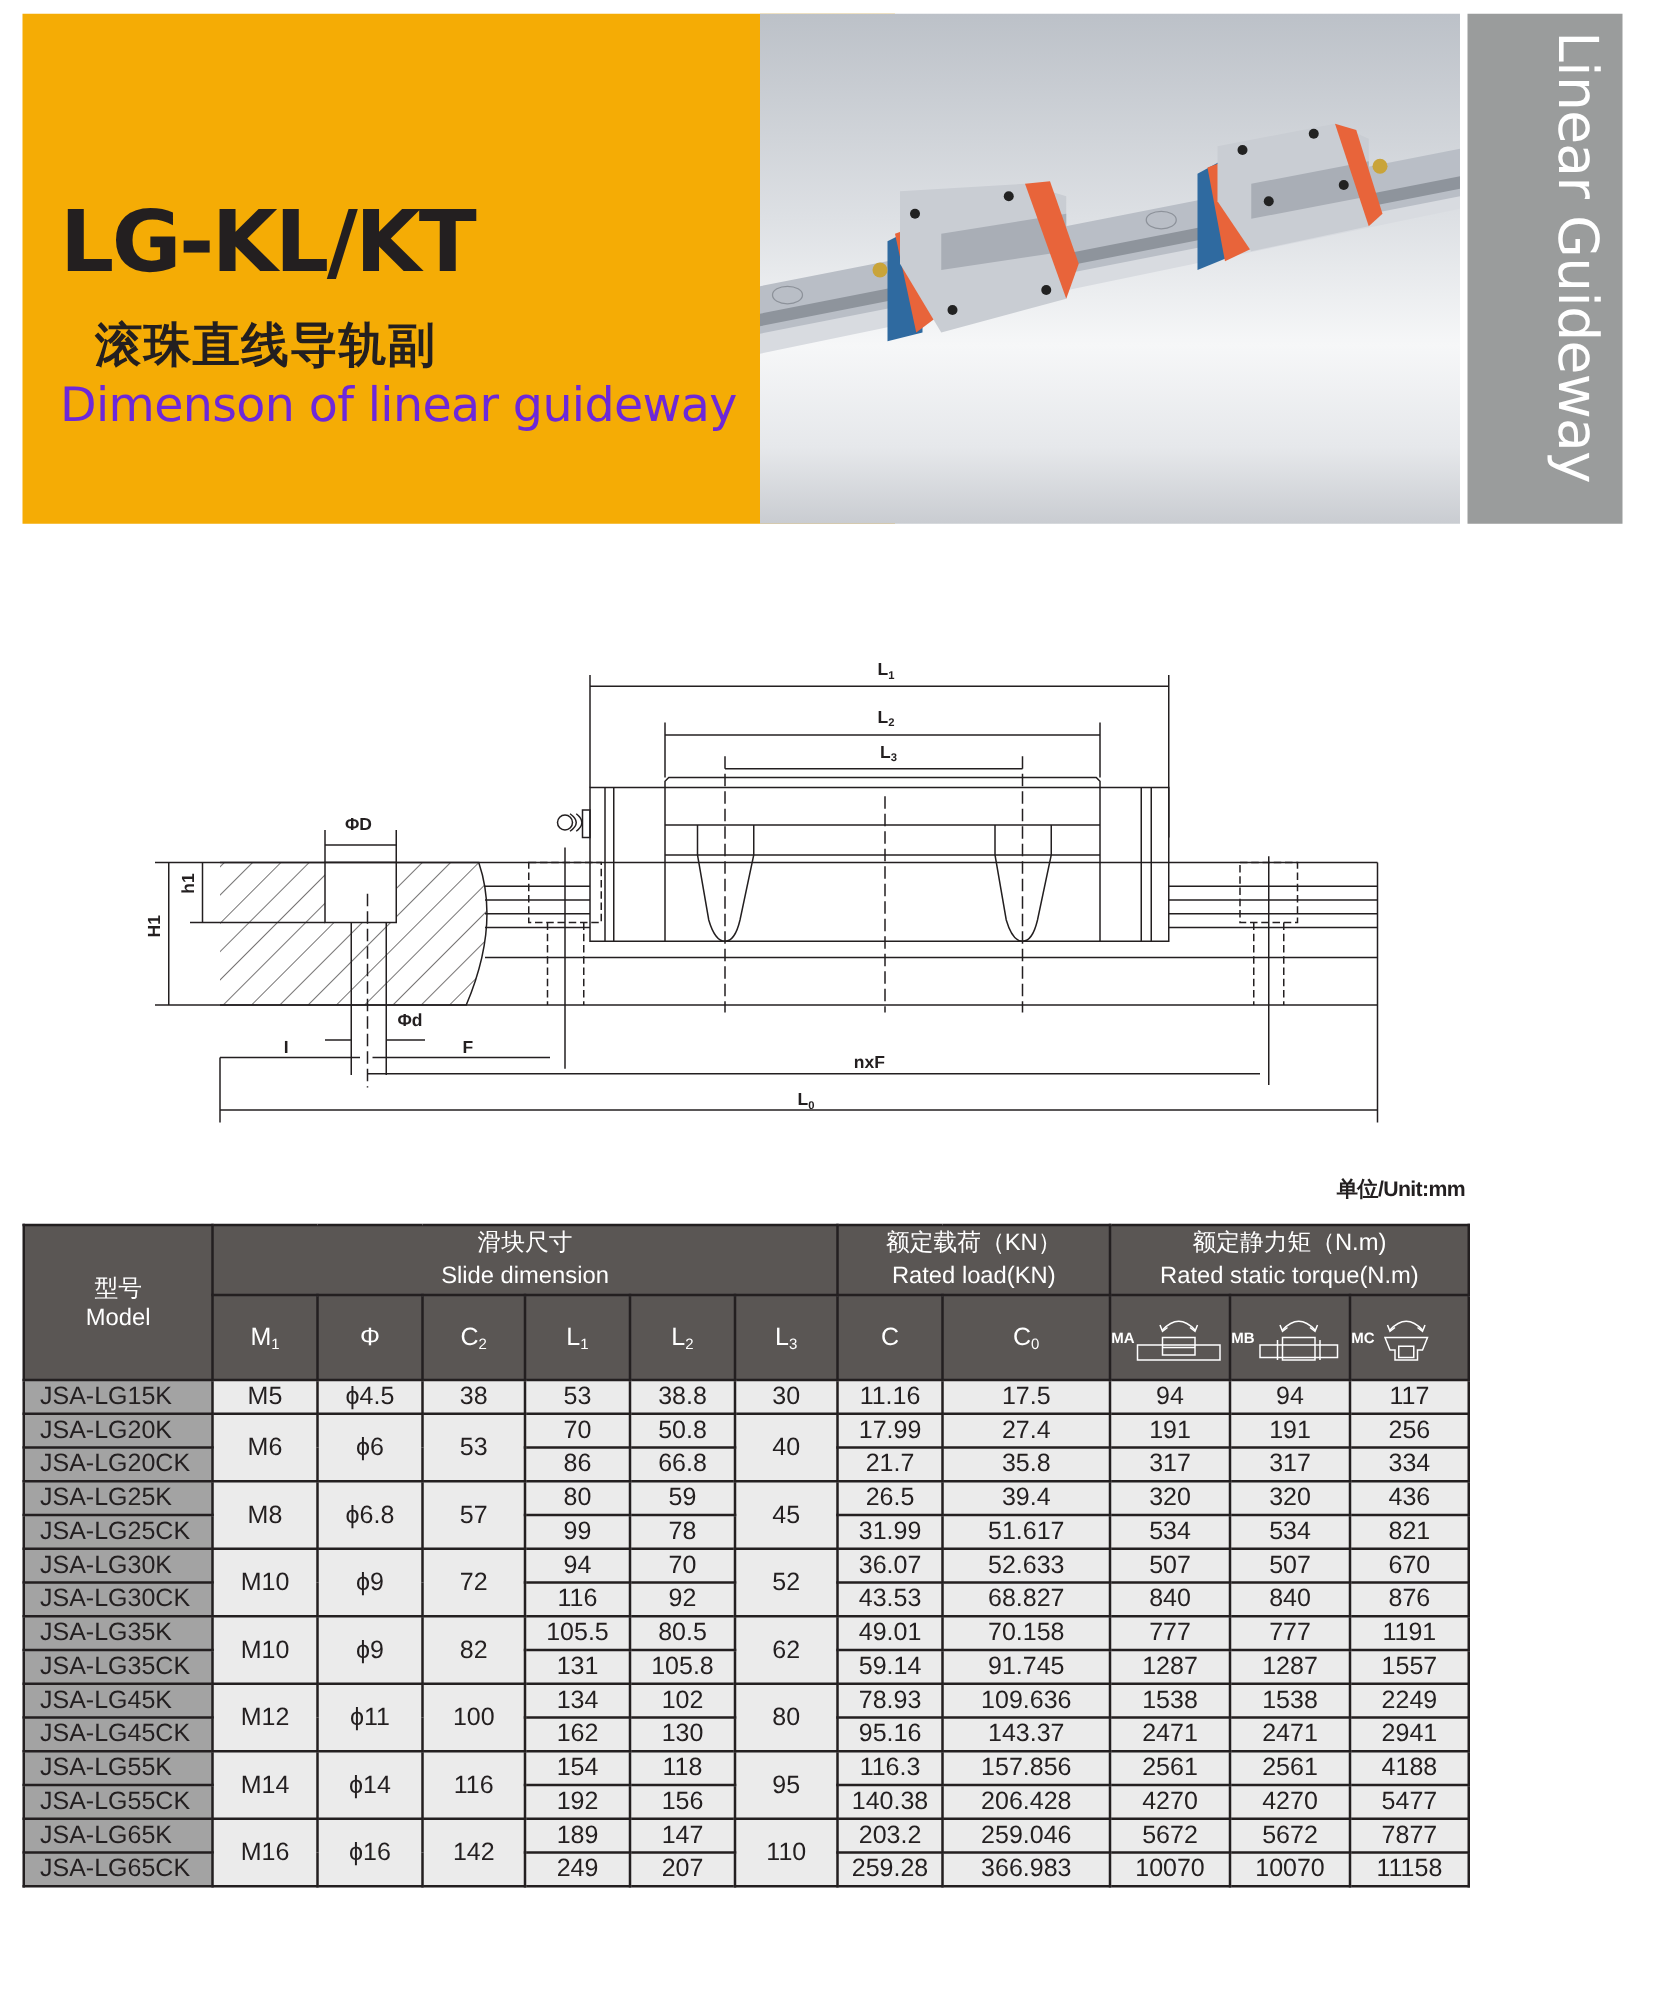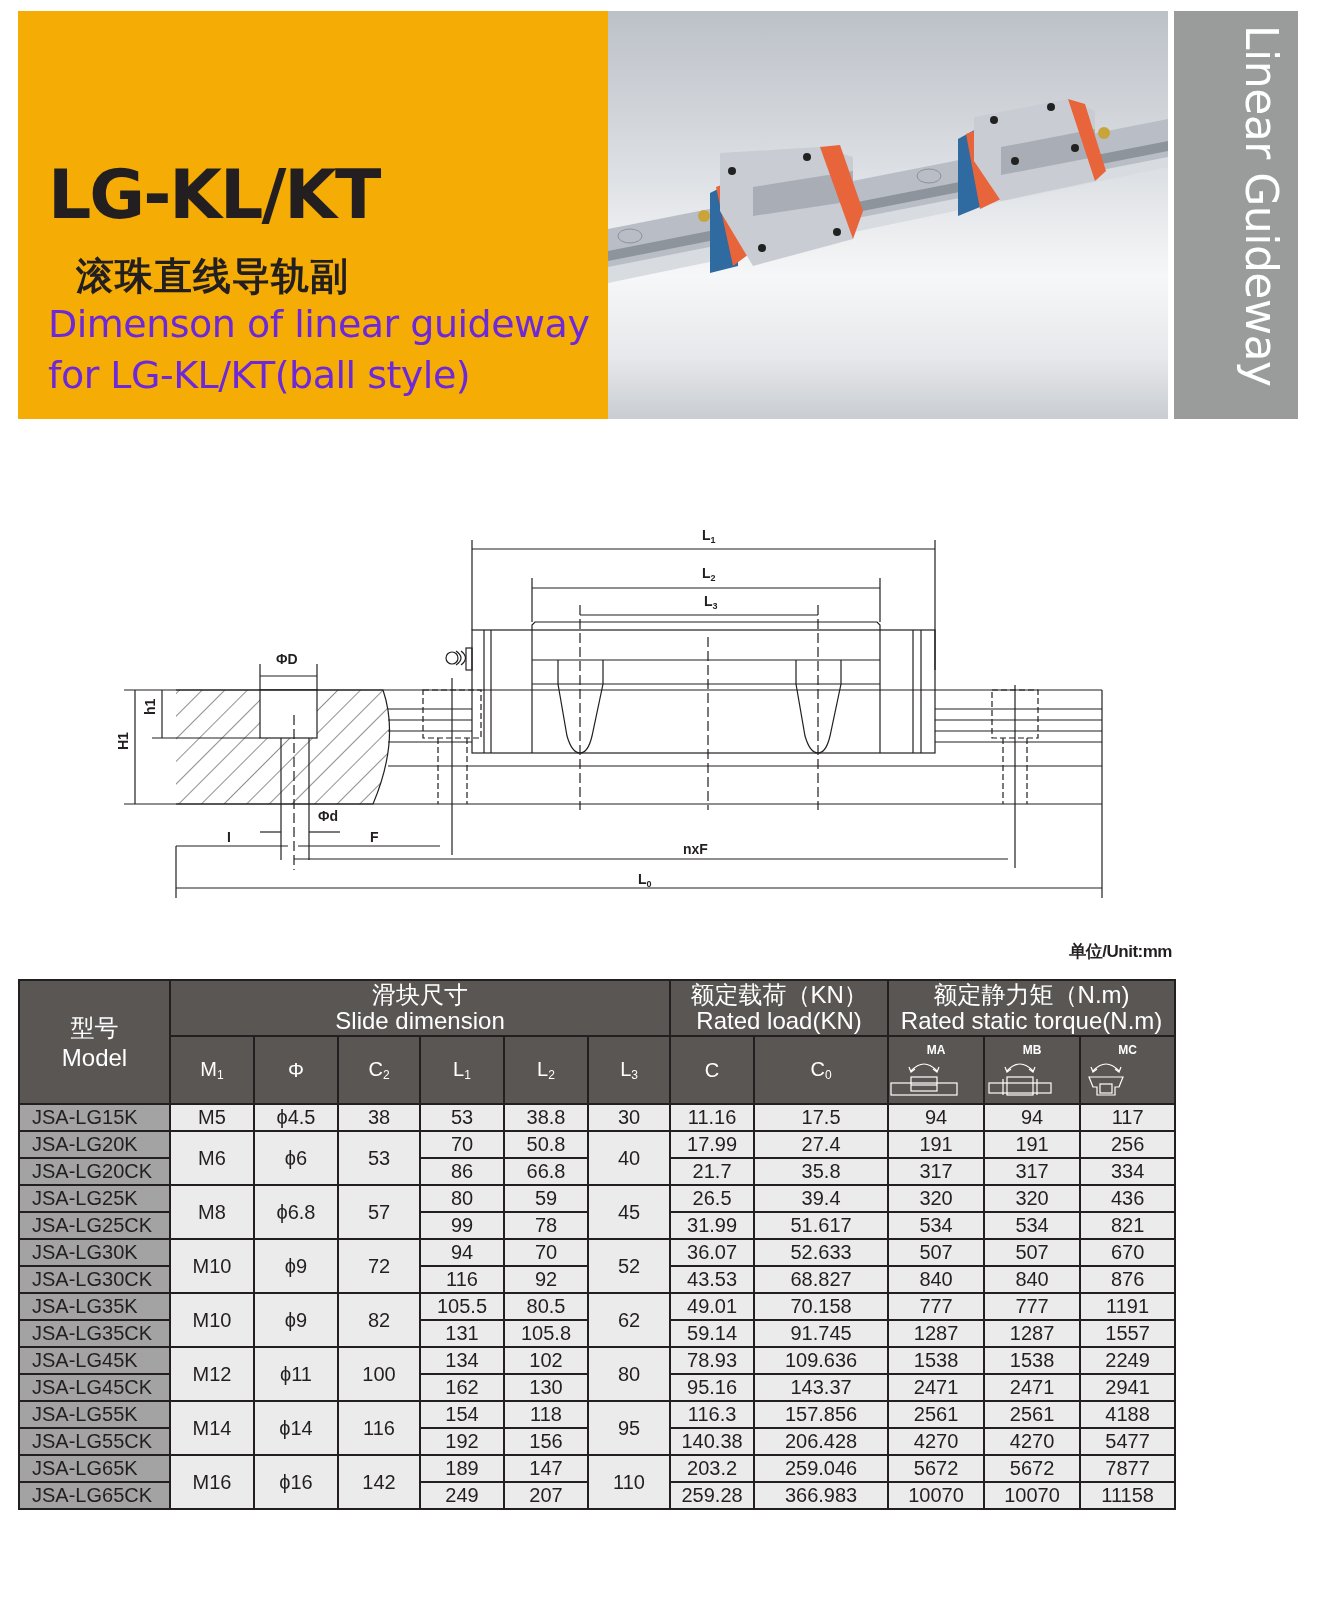--- a/index.html
+++ b/index.html
@@ -8,38 +8,37 @@
   .hero .title{position:absolute;left:30px;top:150px;font-family:"DejaVu Sans",sans-serif;font-weight:bold;font-size:68px;letter-spacing:-2px;color:#231f20;line-height:1;}
   .hero .cn{position:absolute;left:30px;top:240px;font-family:"DejaVu Sans",sans-serif;font-weight:bold;font-size:38px;color:#231f20;letter-spacing:1px;margin-left:28px;}
   .hero .en{position:absolute;left:30px;top:288px;font-family:"DejaVu Sans",sans-serif;font-size:38px;color:#6d28d9;line-height:51px;letter-spacing:-0.5px;}
   .photo{position:absolute;left:608px;top:11px;width:560px;height:408px;background:linear-gradient(180deg,#bcc1c8 0%,#dde0e4 40%,#f6f7f8 65%,#e6e8eb 85%,#c9ccd1 100%);overflow:hidden;}
   .sidetab{position:absolute;left:1174px;top:11px;width:124px;height:408px;background:#9a9c9c;}
   .sidetab span{position:absolute;left:62px;top:14px;writing-mode:vertical-rl;font-family:"DejaVu Sans",sans-serif;font-size:44px;color:#ffffff;letter-spacing:-0.5px;}
   .drawing{position:absolute;left:100px;top:520px;width:1020px;height:390px;}
   .unit{position:absolute;right:157px;top:940px;font-size:17px;font-weight:bold;letter-spacing:-0.5px;margin-left:10px;}
   table.spec{position:absolute;left:18px;top:979px;width:1156px;border-collapse:collapse;table-layout:fixed;}
   table.spec td, table.spec th{border:2px solid #231f20;text-align:center;padding:0;font-size:20px;font-weight:normal;}
-  table.spec th{background:#5a5654;color:#ffffff;font-size:24px;}
+  table.spec th{background:#5a5654;color:#ffffff;font-size:19px;}
   table.spec th.grp{height:54px;line-height:26px;}
   table.spec th.sub{height:66px;font-size:20px;}
   table.spec td{background:#ebebeb;height:25px;line-height:25px;color:#231f20;}
   table.spec td.model{background:#a3a3a3;text-align:left;padding-left:12px;font-size:20px;}
   sub{font-size:12px;vertical-align:-3px;}
-  .torqhead{display:flex;flex-direction:column;gap:0;}
+  .torqhead{display:flex;flex-direction:row;align-items:center;gap:0;}
   .torqhead .lbl{font-size:12px;font-weight:bold;}
 </style>
 </head>
 <body>
 
 <div class="hero">
   <div class="title">LG-KL/KT</div>
   <div class="cn">滚珠直线导轨副</div>
   <div class="en">
     <div>Dimenson of linear guideway</div>
-    <div>for LG-KL/KT(ball style)</div>
   </div>
 </div>
 
 <div class="photo">
   <svg width="560" height="408" viewBox="0 0 560 408">
 
     <polygon points="0,218 560,108 560,150 0,268" fill="#b9bec6"></polygon>
     <polygon points="0,240 560,130 560,140 0,250" fill="#8e949c"></polygon>
     <polygon points="0,256 560,146 560,156 0,272" fill="#d8dbe0"></polygon>
     <ellipse cx="22" cy="225" rx="12" ry="7" fill="none" stroke="#8d929a"></ellipse>

